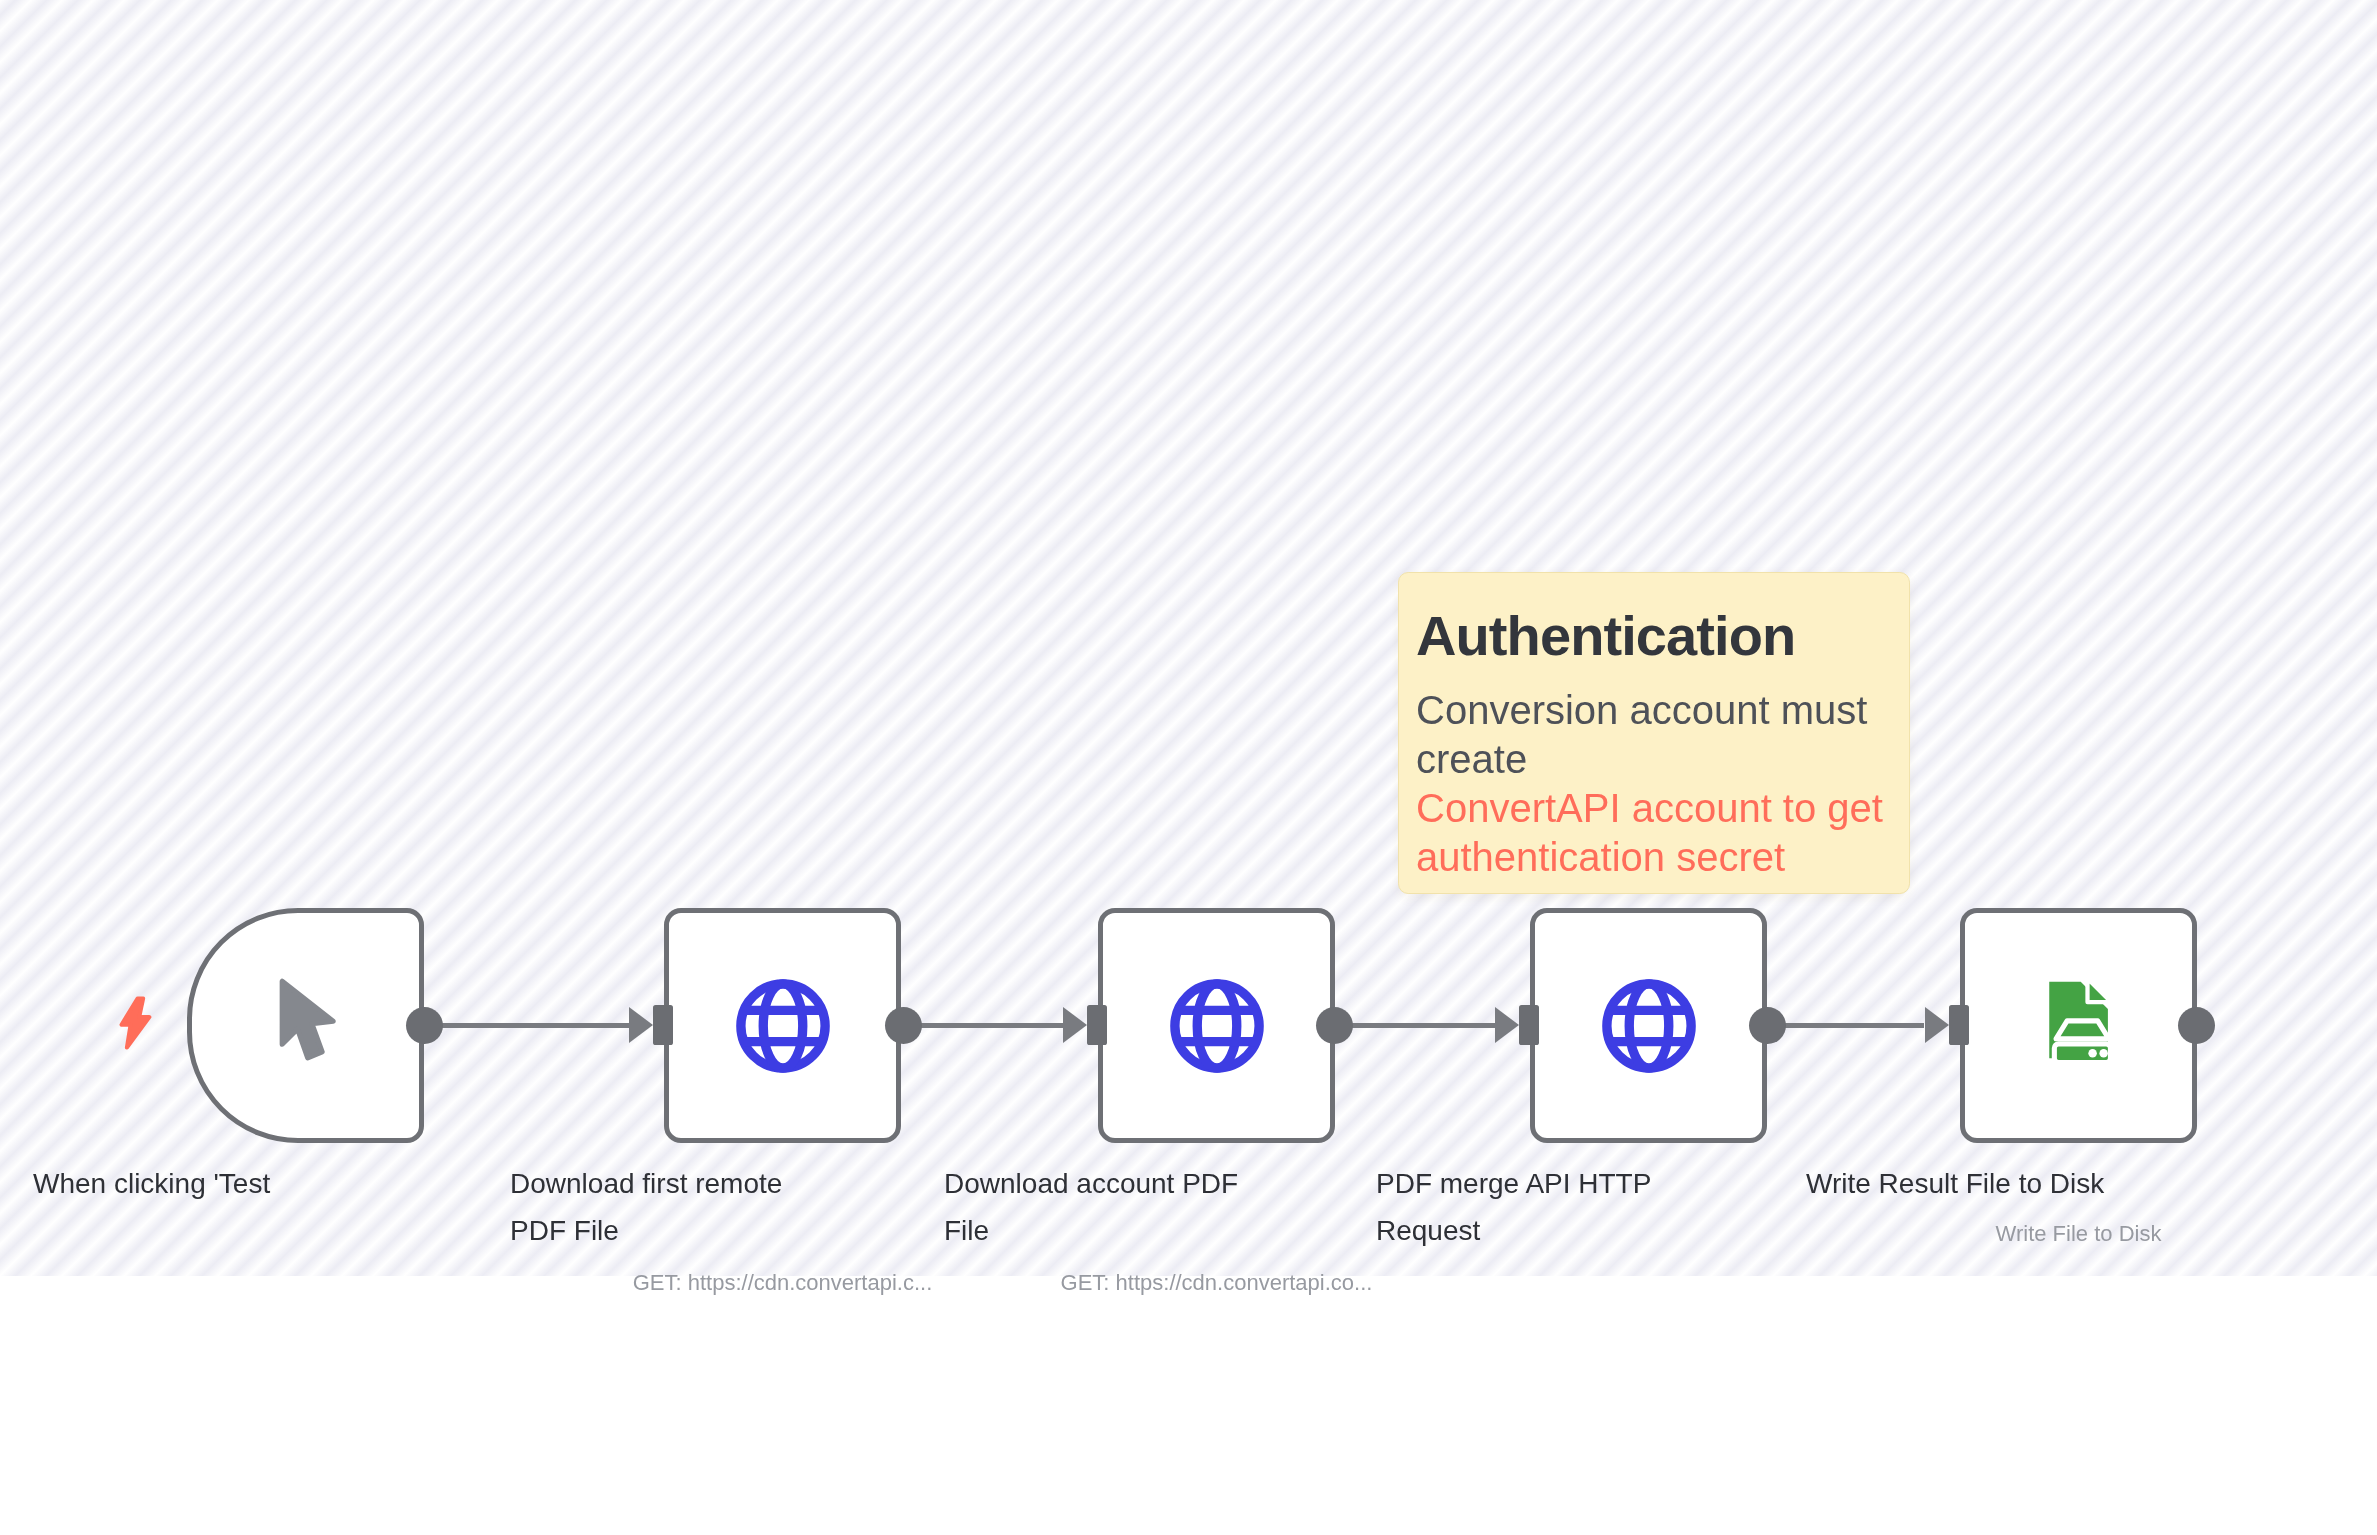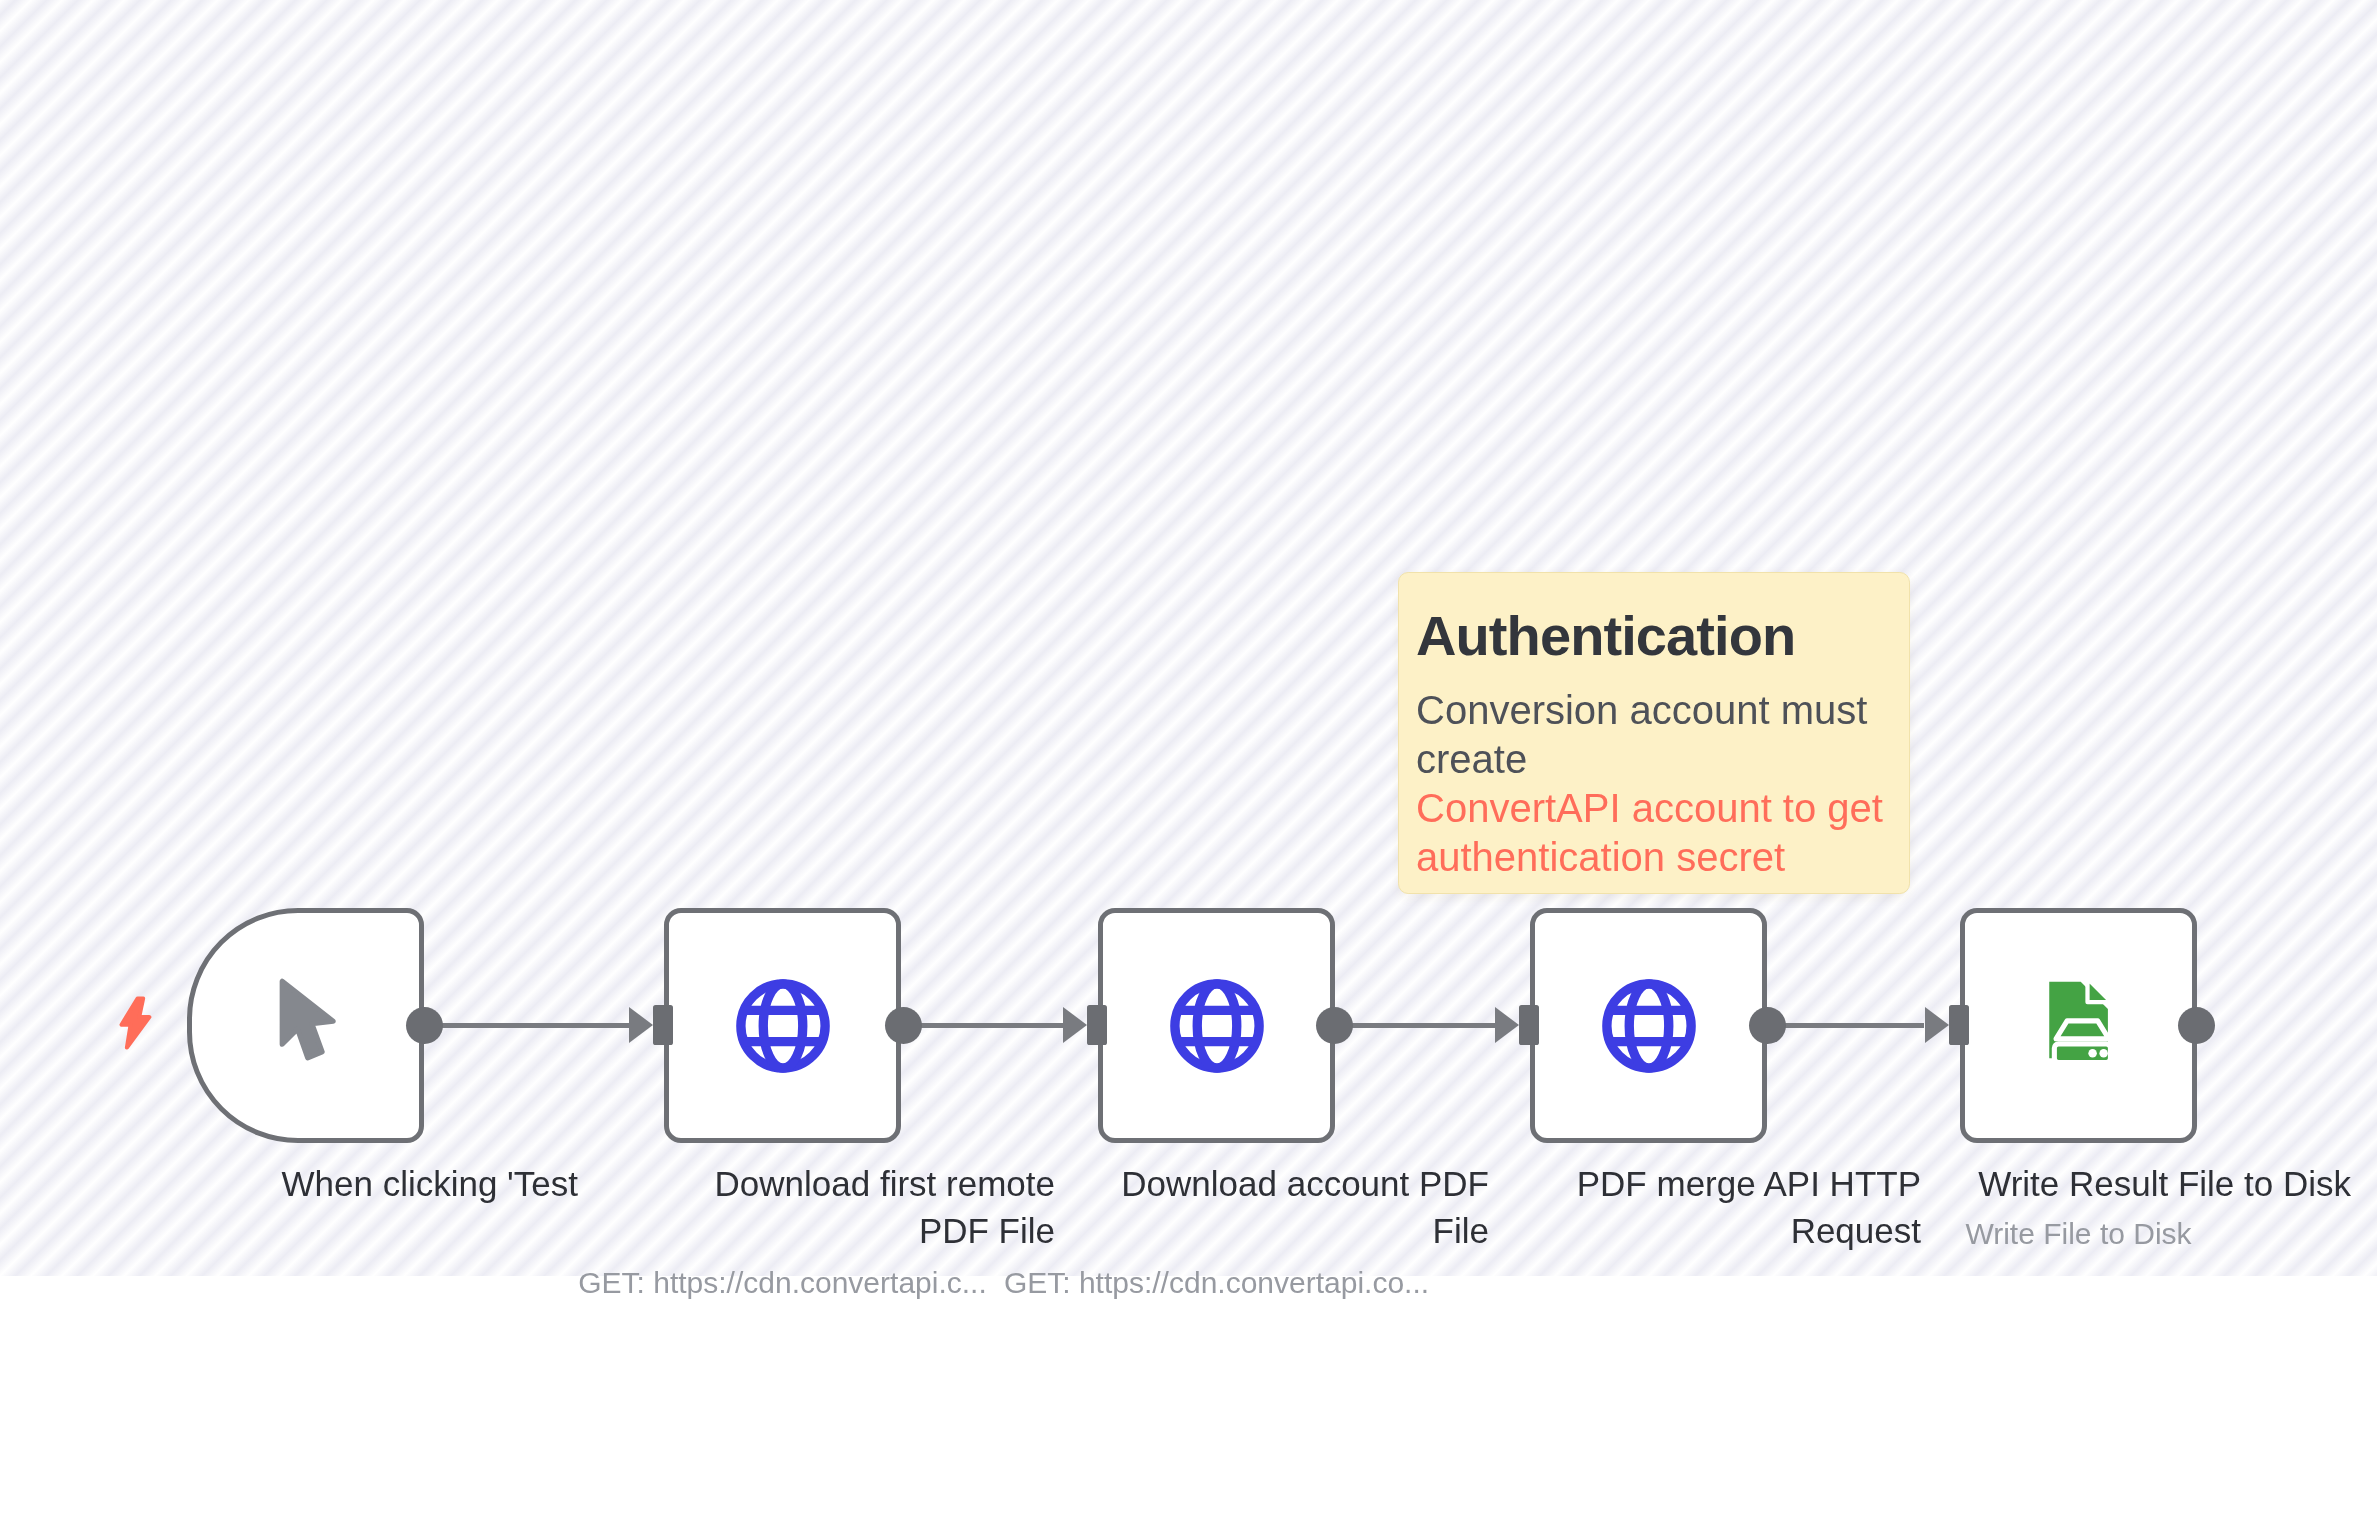--- a/index.html
+++ b/index.html
@@ -59,28 +59,28 @@
     position:absolute;top:1005px;width:19.6px;height:40px;border-radius:2.6px;
     background:#6b6d72;z-index:3;
   }
   .p2{left:653px;} .p3{left:1087px;} .p4{left:1519px;} .p5{left:1949px;}
 
   
   .bolt{position:absolute;left:113px;top:996px;}
 
   
   .nlabel{
-    position:absolute;top:1160px;width:545px;text-align:right;
-    font-size:35px;line-height:47px;font-weight:500;color:#2e3036;
+    position:absolute;top:1160px;width:545px;text-align:left;
+    font-size:28px;line-height:47px;font-weight:500;color:#2e3036;
   }
   .nlabel div{white-space:nowrap;}
   .l1{left:33px;} .l2{left:510px;} .l3{left:944px;} .l4{left:1376px;} .l5{left:1806px;}
   .nsub{
     position:absolute;width:545px;text-align:center;white-space:nowrap;
-    font-size:30px;line-height:37px;color:#979aa1;
+    font-size:22px;line-height:37px;color:#979aa1;
   }
   .s2{left:510px;top:1264px;} .s3{left:944px;top:1264px;} .s5{left:1806px;top:1215px;}
 </style>
 </head>
 <body>
 
 <div class="canvas">
 
   <div class="sticky">
     <div class="sticky-title">Authentication</div>

